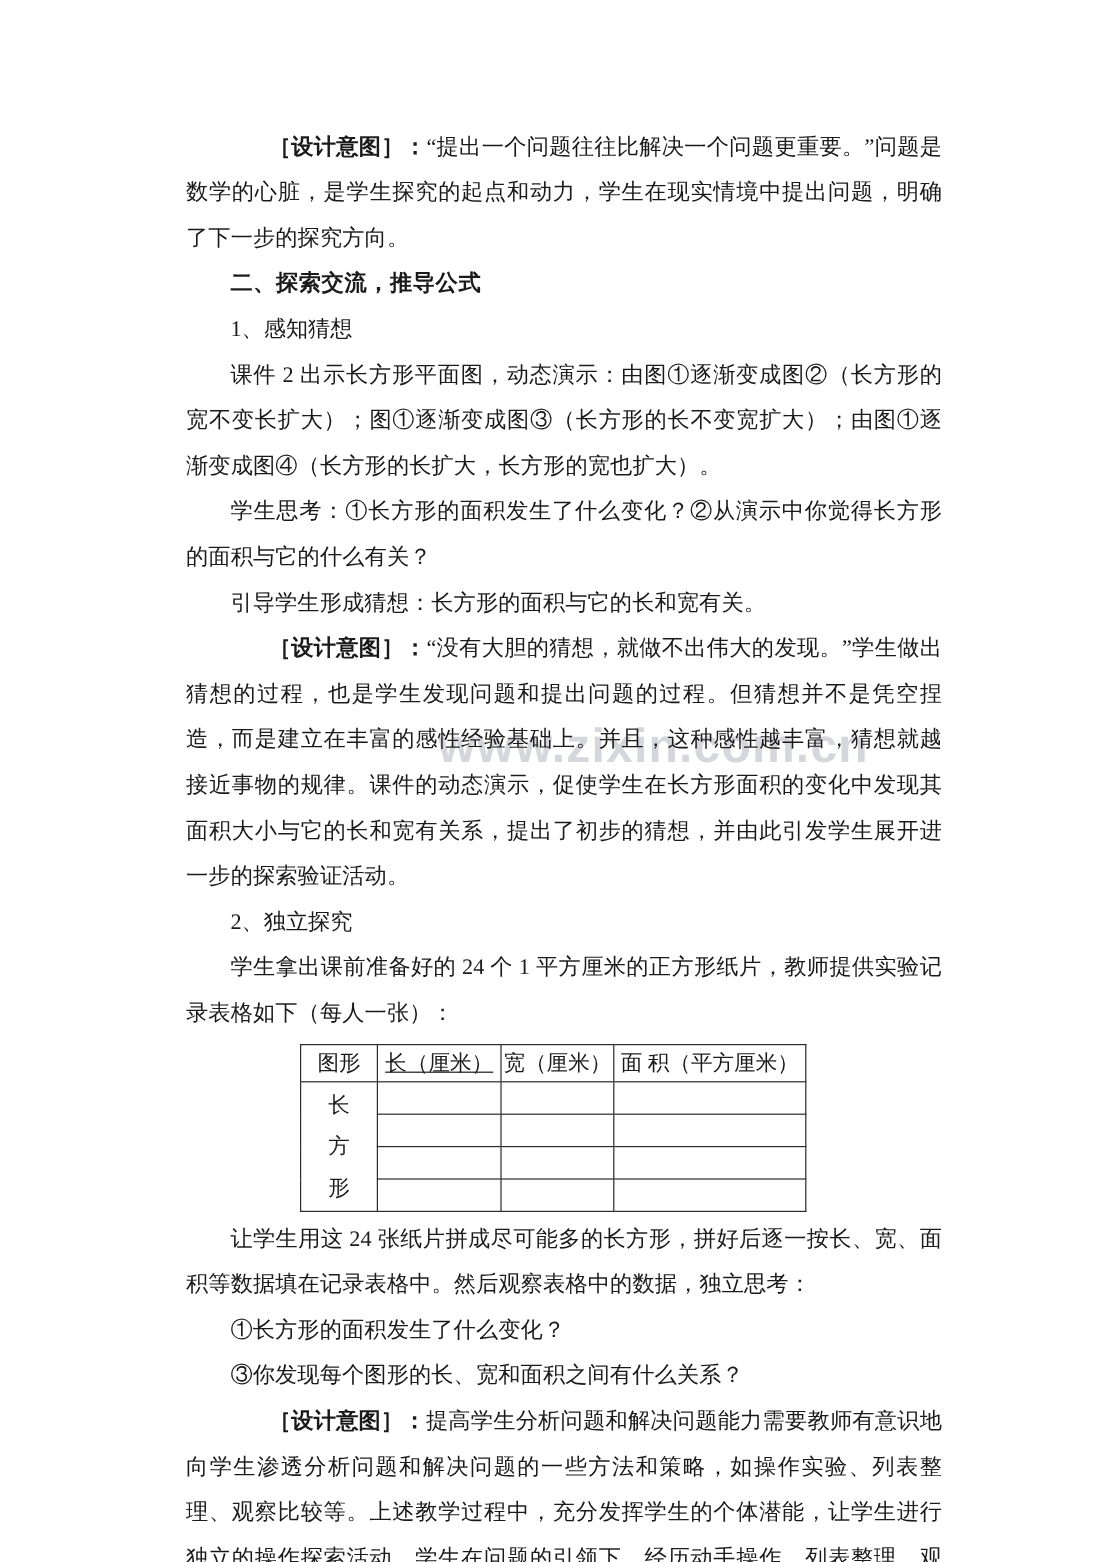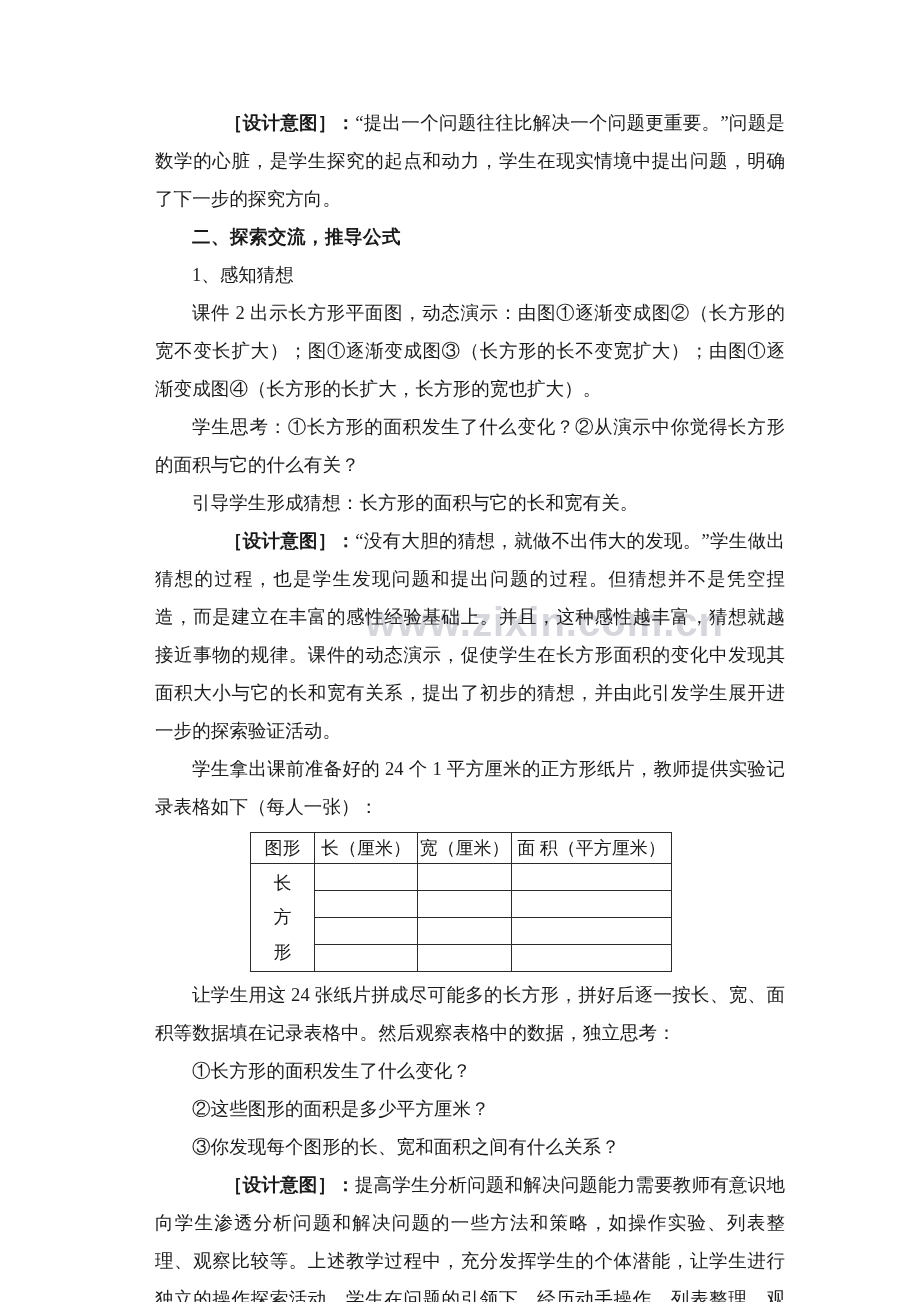--- a/index.html
+++ b/index.html
@@ -104,21 +104,21 @@
     font-size: 18px;
     letter-spacing: 0;
   }
   td.shape-cell .vstack {
     display: flex;
     flex-direction: column;
     justify-content: space-around;
     align-items: center;
     height: 104px;
   }
-  .col-len { width: 102px; }
+  .col-len { width: 102px; text-decoration: underline; }
   .col-wid { width: 93px; }
   .col-area { width: 159px; }
   .blank { }
 </style>
 </head>
 <body>
 
 <div class="page">
 
   <div class="watermark">www.zixin.com.cn</div>
@@ -132,20 +132,21 @@
     <p class="subhead">1、感知猜想</p>
 
     <p class="para indent2">课件 2 出示长方形平面图，动态演示：由图①逐渐变成图②（长方形的宽不变长扩大）；图①逐渐变成图③（长方形的长不变宽扩大）；由图①逐渐变成图④（长方形的长扩大，长方形的宽也扩大）。</p>
 
     <p class="para indent2">学生思考：①长方形的面积发生了什么变化？②从演示中你觉得长方形的面积与它的什么有关？</p>
 
     <p class="para indent2">引导学生形成猜想：长方形的面积与它的长和宽有关。</p>
 
     <p class="para indent2"><span class="lead-bold">［设计意图］：</span><span>“没有大胆的猜想，就做不出伟大的发现。”学生做出猜想的过程，也是学生发现问题和提出问题的过程。但猜想并不是凭空捏造，而是建立在丰富的感性经验基础上。并且，这种感性越丰富，猜想就越接近事物的规律。课件的动态演示，促使学生在长方形面积的变化中发现其面积大小与它的长和宽有关系，提出了初步的猜想，并由此引发学生展开进一步的探索验证活动。</span></p>
 
+    <p class="subhead">2、独立探究</p>
 
     <p class="para indent2">学生拿出课前准备好的 24 个 1 平方厘米的正方形纸片，教师提供实验记录表格如下（每人一张）：</p>
 
     <div class="tablewrap">
       <table class="record">
         <thead>
           <tr>
             <th class="shape-cell">图形</th>
             <th class="col-len">长（厘米）</th>
             <th class="col-wid">宽（厘米）</th>
@@ -181,20 +182,19 @@
             <td class="blank"></td>
           </tr>
         </tbody>
       </table>
     </div>
 
     <p class="para indent2">让学生用这 24 张纸片拼成尽可能多的长方形，拼好后逐一按长、宽、面积等数据填在记录表格中。然后观察表格中的数据，独立思考：</p>
 
     <p class="para indent2">①长方形的面积发生了什么变化？</p>
 
-    <p class="para indent2">②这些图形的面积是多少平方厘米？</p>
 
     <p class="para indent2">③你发现每个图形的长、宽和面积之间有什么关系？</p>
 
     <p class="para indent2"><span class="lead-bold">［设计意图］：</span><span>提高学生分析问题和解决问题能力需要教师有意识地向学生渗透分析问题和解决问题的一些方法和策略，如操作实验、列表整理、观察比较等。上述教学过程中，充分发挥学生的个体潜能，让学生进行独立的操作探索活动，学生在问题的引领下，经历动手操作、列表整理、观察比较和动脑思考的过程，发现每个长方形的面积都等于长和宽的乘积，形成了初步的结论——长方形的面积=长×宽。</span></p>
 
   </div>
 </div>
 
 </body></html>

